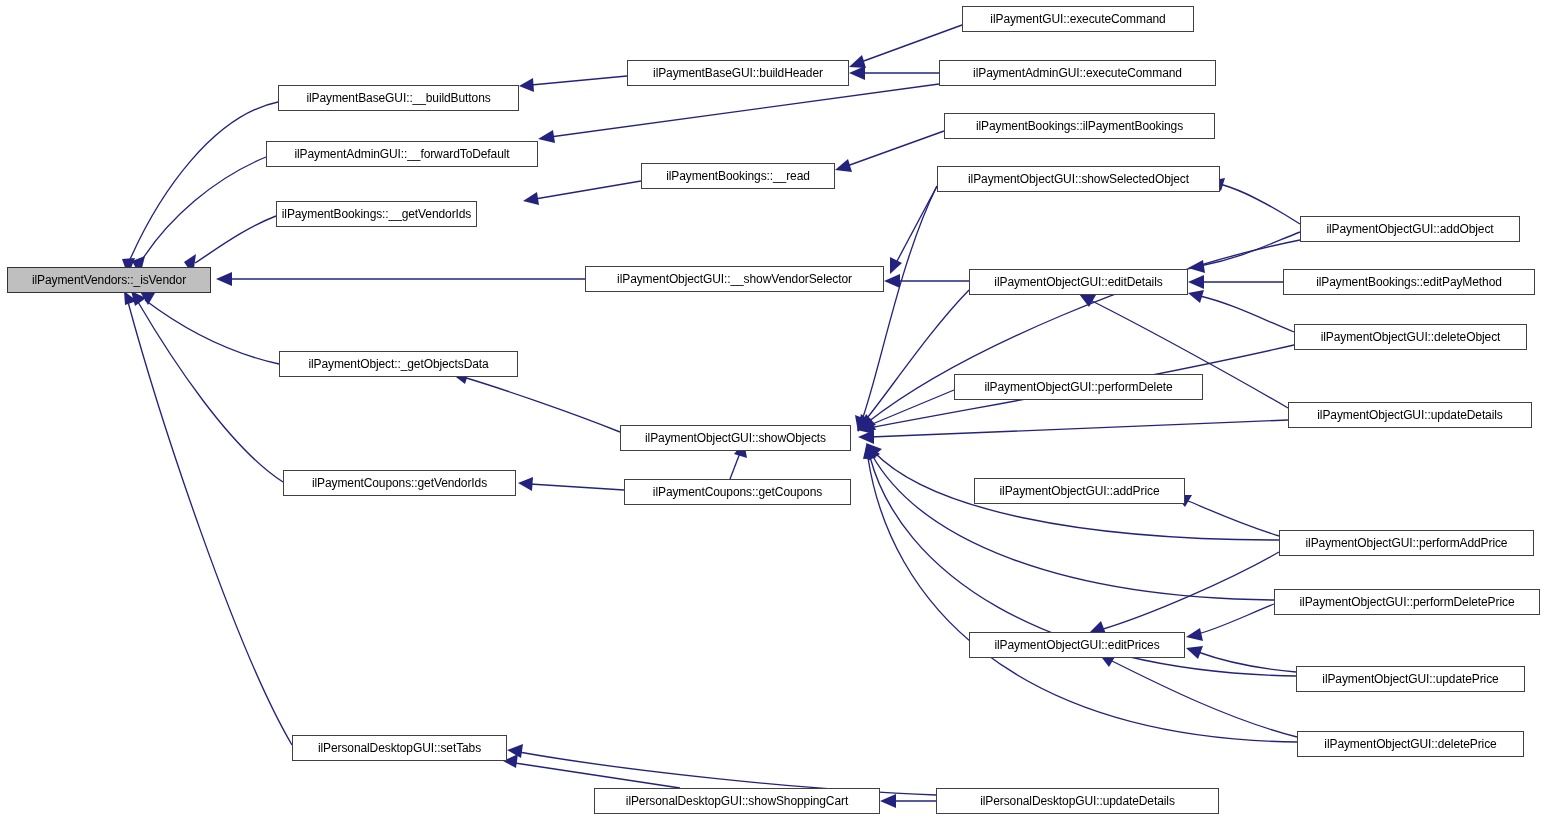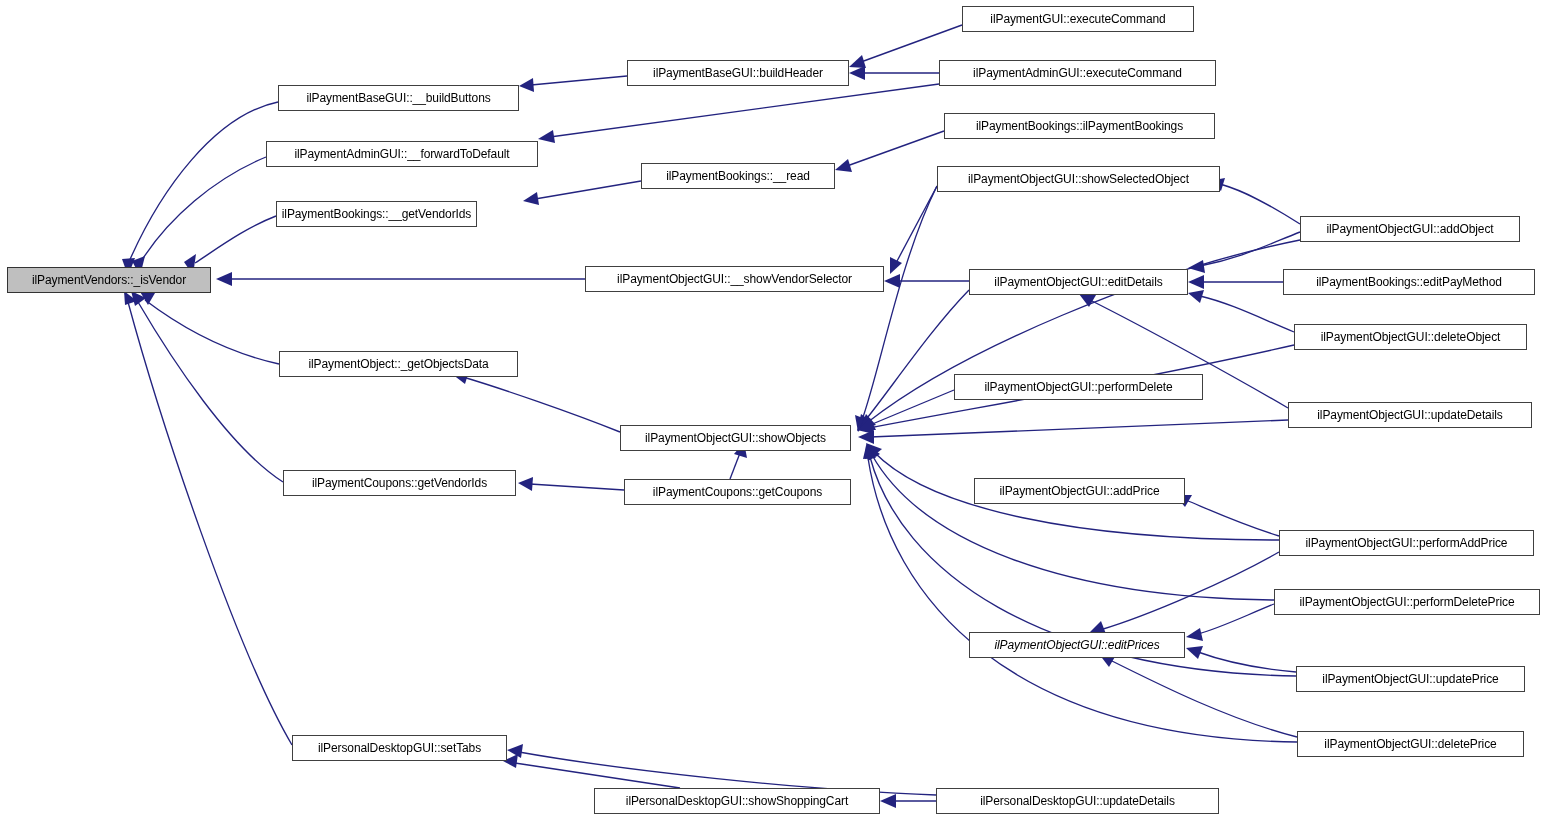--- a/index.html
+++ b/index.html
@@ -239,21 +239,21 @@
       <div class="gnode" style="left: 624px; top: 479px; width: 227px; height: 26px;">ilPaymentCoupons::getCoupons</div>
       <div class="gnode" style="left: 594px; top: 788px; width: 286px; height: 26px;">ilPersonalDesktopGUI::showShoppingCart</div>
       <div class="gnode" style="left: 962px; top: 6px; width: 232px; height: 26px;">ilPaymentGUI::executeCommand</div>
       <div class="gnode" style="left: 939px; top: 60px; width: 277px; height: 26px;">ilPaymentAdminGUI::executeCommand</div>
       <div class="gnode" style="left: 944px; top: 113px; width: 271px; height: 26px;">ilPaymentBookings::ilPaymentBookings</div>
       <div class="gnode" style="left: 937px; top: 166px; width: 283px; height: 26px;">ilPaymentObjectGUI::showSelectedObject</div>
       <div class="gnode" style="left: 969px; top: 269px; width: 219px; height: 26px;">ilPaymentObjectGUI::editDetails</div>
       <div class="gnode" style="left: 954px; top: 374px; width: 249px; height: 26px;">ilPaymentObjectGUI::performDelete</div>
       <div class="gnode" style="left: 620px; top: 425px; width: 231px; height: 26px;">ilPaymentObjectGUI::showObjects</div>
       <div class="gnode" style="left: 974px; top: 478px; width: 211px; height: 26px;">ilPaymentObjectGUI::addPrice</div>
-      <div class="gnode" style="left: 969px; top: 632px; width: 216px; height: 26px; font-style: italic;">ilPaymentObjectGUI::editPrices</div>
+      <div class="gnode" style="left: 969px; top: 632px; width: 216px; height: 26px;">ilPaymentObjectGUI::editPrices</div>
       <div class="gnode" style="left: 1300px; top: 216px; width: 220px; height: 26px;">ilPaymentObjectGUI::addObject</div>
       <div class="gnode" style="left: 1283px; top: 269px; width: 252px; height: 26px;">ilPaymentBookings::editPayMethod</div>
       <div class="gnode" style="left: 1294px; top: 324px; width: 233px; height: 26px;">ilPaymentObjectGUI::deleteObject</div>
       <div class="gnode" style="left: 1288px; top: 402px; width: 244px; height: 26px;">ilPaymentObjectGUI::updateDetails</div>
       <div class="gnode" style="left: 1279px; top: 530px; width: 255px; height: 26px;">ilPaymentObjectGUI::performAddPrice</div>
       <div class="gnode" style="left: 1274px; top: 589px; width: 266px; height: 26px;">ilPaymentObjectGUI::performDeletePrice</div>
       <div class="gnode" style="left: 1296px; top: 666px; width: 229px; height: 26px;">ilPaymentObjectGUI::updatePrice</div>
       <div class="gnode" style="left: 1297px; top: 731px; width: 227px; height: 26px;">ilPaymentObjectGUI::deletePrice</div>
       <div class="gnode" style="left: 936px; top: 788px; width: 283px; height: 26px;">ilPersonalDesktopGUI::updateDetails</div>
     </div>

